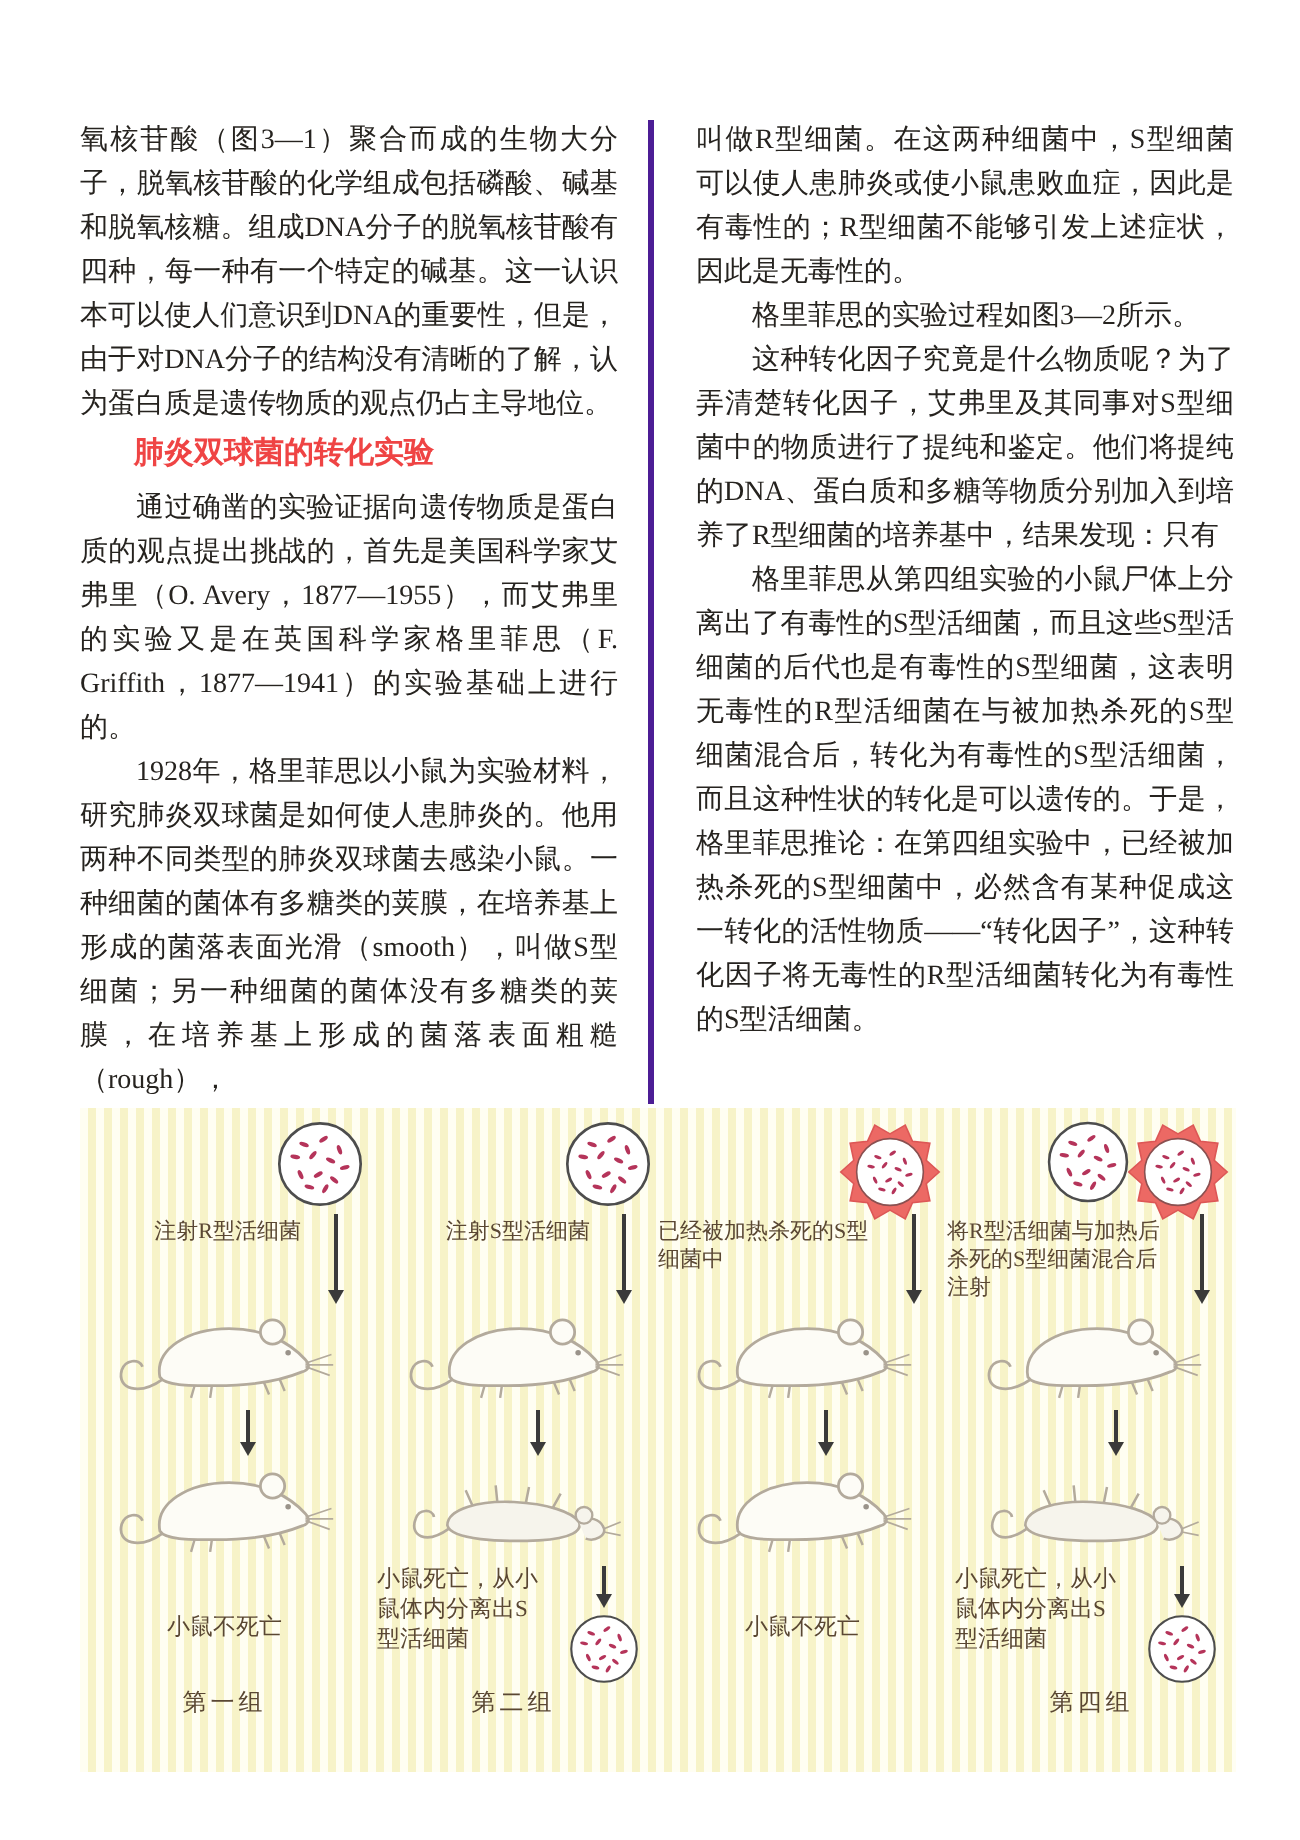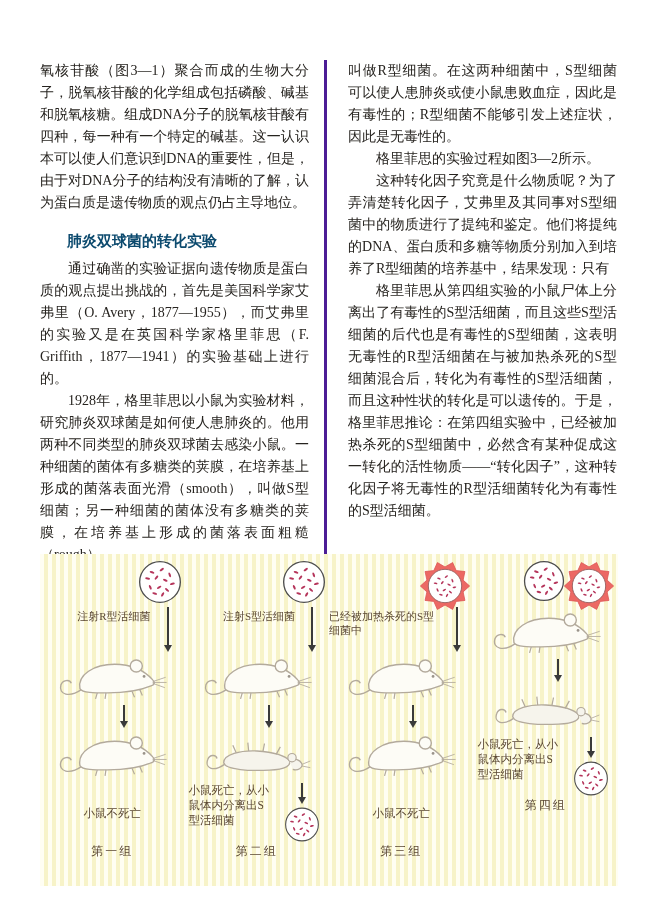--- a/index.html
+++ b/index.html
@@ -9,22 +9,22 @@
     overflow:hidden;
   }
   
   .columns{display:flex;align-items:stretch;padding:60px 33px 0 40px;}
   .col{width:272px;font-size:14px;line-height:22px;text-align:justify;}
   .col-left{padding-right:15px;border-right:3px solid #4c1d95;}
   .col-right{padding-left:21px;}
   .col p{margin:0;text-indent:2em;}
   .col p.no-indent{text-indent:0;}
   .section-heading{
-    color:#0c4a6e;font-weight:bold;font-size:15px;line-height:22px;
-    margin:16px 0 6px 0;padding-left:1.8em;
+    color:#ef4444;font-weight:bold;font-size:15px;line-height:22px;
+    margin:2px 0 6px 0;padding-left:1.8em;
   }
   
   .figure-panel{
     position:absolute;left:40px;top:554px;width:578px;height:332px;
     background:repeating-linear-gradient(90deg,#fffef2 0px,#fffef2 4px,#f7f3c8 4px,#f7f3c8 8px);
   }
   .fig-groups{display:flex;padding-top:5px;}
   .fig-group{flex:1;display:flex;flex-direction:column;position:relative;}
   .slot-inoc{height:48px;display:flex;justify-content:flex-end;align-items:flex-start;padding-right:2px;}
   .slot-inoc svg{display:block;}
@@ -247,31 +247,39 @@
           </div>
         </div>
       <div class="slot-mouse2">
         <svg viewBox="0 0 130 60" width="116" height="52">
             <use href="#mouse-live"></use>
           </svg>
       </div>
       <div class="slot-outcome">
         <div class="outcome-center">小鼠不死亡</div>
       </div>
-      <div class="slot-group">第三组</div>
     </div>
 
     <div class="fig-group">
       <div class="slot-inoc">
         <svg class="bact-overlap" viewBox="-26 -26 52 52" width="44" height="44">
             <use href="#bact"></use>
           </svg>
         <svg viewBox="-34 -34 68 68" width="54" height="54">
             <use href="#burst-bact"></use>
           </svg>
+      </div>
+      <div class="slot-inject">
+        <div class="inject-label">将R型活细菌与加热后杀死的S型细菌混合后注射</div>
+        <div class="inject-arrowcol">
+            <div class="varrow">
+              <div class="line" style="height:38px"></div>
+              <div class="head"></div>
+            </div>
+          </div>
       </div>
       <div class="slot-mouse1">
         <svg viewBox="0 0 130 60" width="116" height="52">
             <use href="#mouse-live"></use>
           </svg>
       </div>
       <div class="slot-midarrow">
           <div class="varrow">
             <div class="line" style="height:16px"></div>
             <div class="head"></div>

